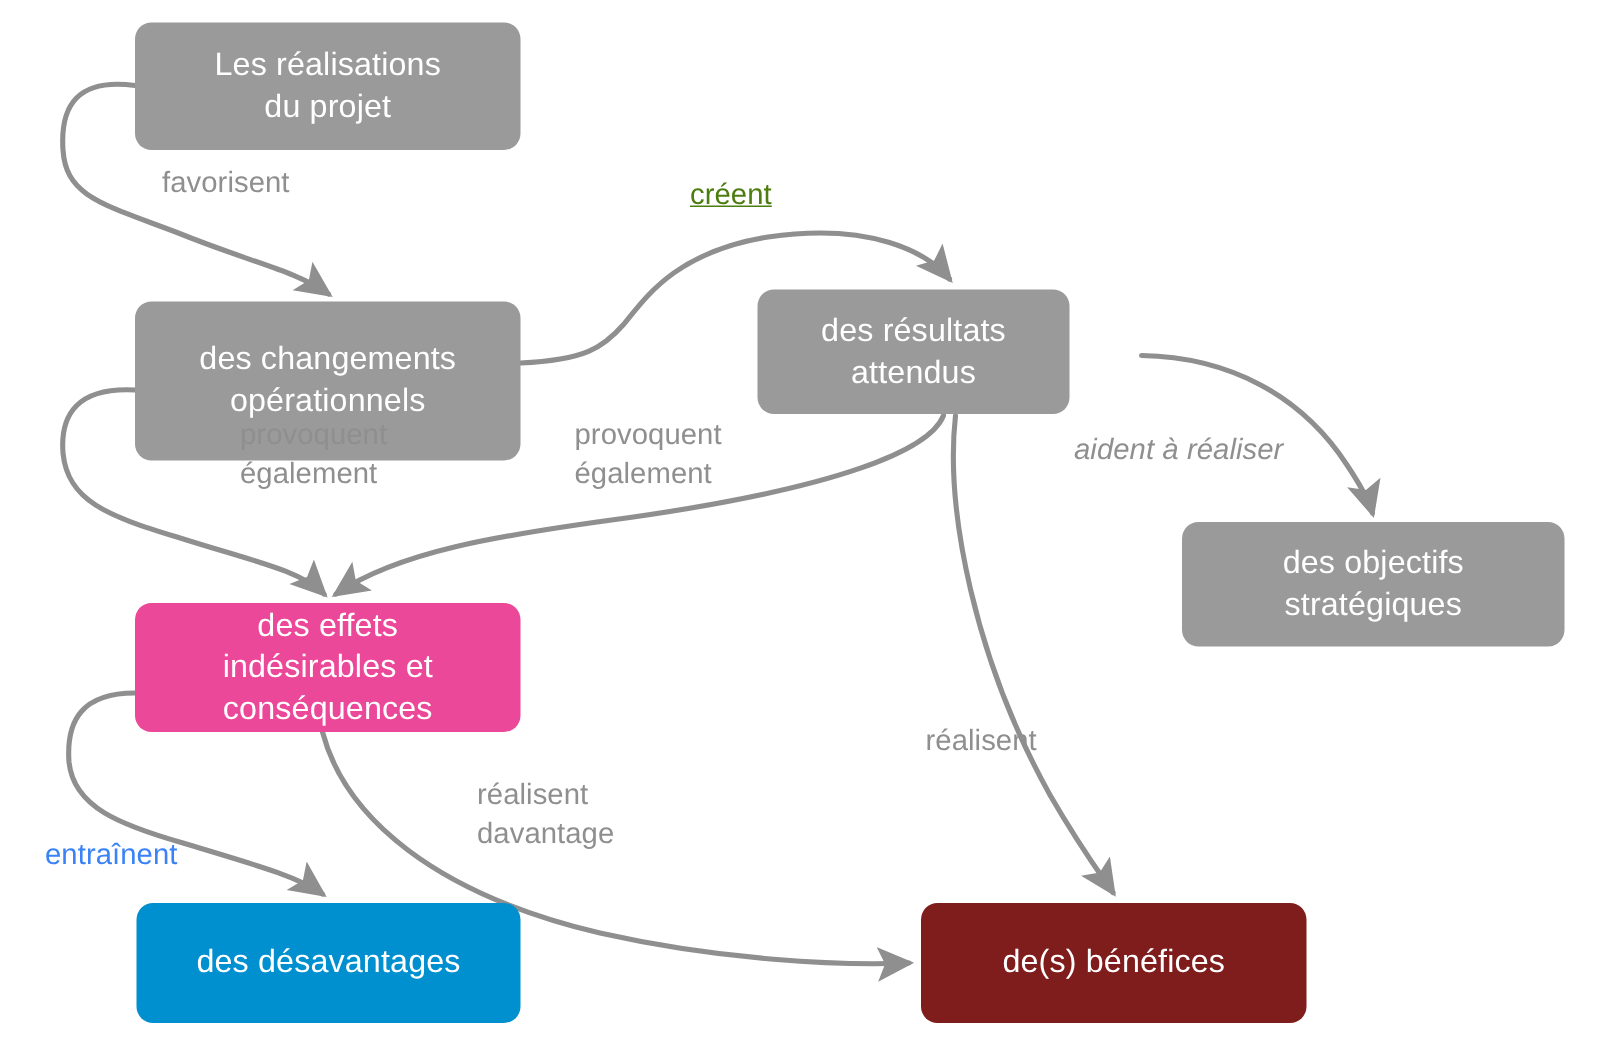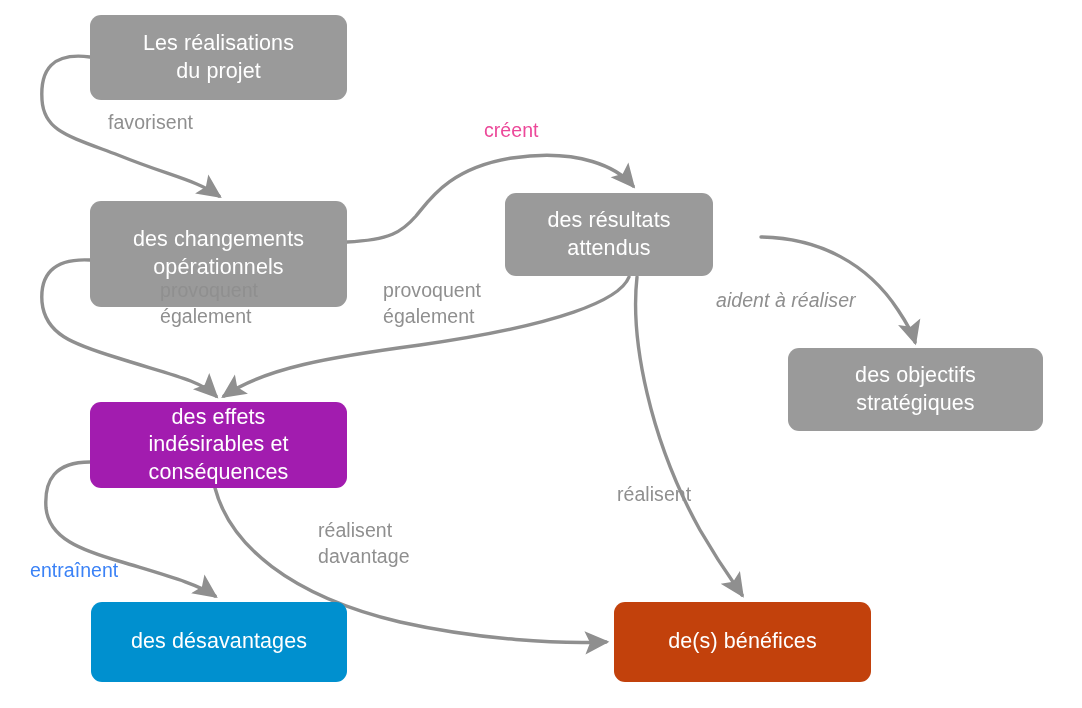--- a/index.html
+++ b/index.html
@@ -80,29 +80,29 @@
 
   <div id="nodes-layer">
       <div class="node gray" style="left: 90px; top: 15px; width: 257px; height: 85px; background: rgb(154, 154, 154);"><span>Les réalisations
 du projet</span></div>
       <div class="node gray" style="left: 90px; top: 201px; width: 257px; height: 106px; background: rgb(154, 154, 154);"><span>des changements
 opérationnels</span></div>
       <div class="node gray" style="left: 505px; top: 193px; width: 208px; height: 83px; background: rgb(154, 154, 154);"><span>des résultats
 attendus</span></div>
       <div class="node gray" style="left: 788px; top: 348px; width: 255px; height: 83px; background: rgb(154, 154, 154);"><span>des objectifs
 stratégiques</span></div>
-      <div class="node gray" style="left: 90px; top: 402px; width: 257px; height: 86px; background: #a21caf;"><span>des effets
+      <div class="node gray" style="left: 90px; top: 402px; width: 257px; height: 86px; background: #ec4899;"><span>des effets
 indésirables et
 conséquences</span></div>
       <div class="node blue" style="left: 91px; top: 602px; width: 256px; height: 80px; background: rgb(0, 144, 207);"><span>des désavantages</span></div>
-      <div class="node blue" style="left: 614px; top: 602px; width: 257px; height: 80px; background: #c2410c;"><span>de(s) bénéfices</span></div>
+      <div class="node blue" style="left: 614px; top: 602px; width: 257px; height: 80px; background: #7f1d1d;"><span>de(s) bénéfices</span></div>
     </div>
   <div id="labels-layer">
       <div class="edge-label left" style="left: 108px; top: 110px; color: rgb(143, 143, 143);">favorisent</div>
-      <div class="edge-label left" style="left: 484px; top: 118px; color: #ec4899;">créent</div>
+      <div class="edge-label left" style="left: 460px; top: 118px; color: #4d7c0f; text-decoration: underline;">créent</div>
       <div class="edge-label left" style="left: 160px; top: 278px; color: rgb(143, 143, 143);">provoquent
 également</div>
       <div class="edge-label left" style="left: 383px; top: 278px; color: rgb(143, 143, 143);">provoquent
 également</div>
       <div class="edge-label left" style="left: 716px; top: 288px; color: rgb(143, 143, 143); font-style: italic;">aident à réaliser</div>
       <div class="edge-label left" style="left: 30px; top: 558px; color: #3b82f6;">entraînent</div>
       <div class="edge-label left" style="left: 318px; top: 518px; color: rgb(143, 143, 143);">réalisent
 davantage</div>
       <div class="edge-label left" style="left: 617px; top: 482px; color: rgb(143, 143, 143);">réalisent</div>
     </div>

